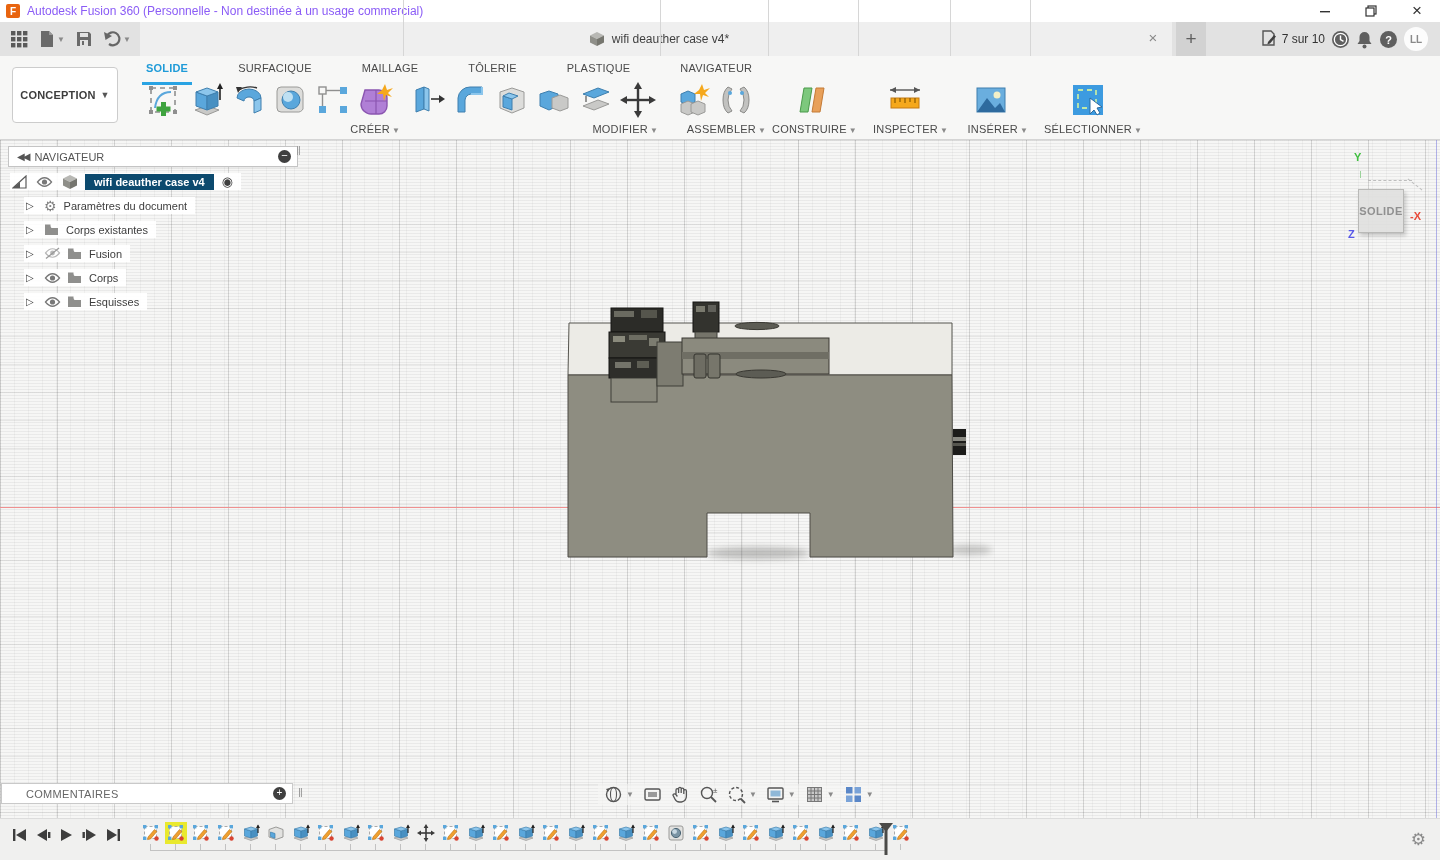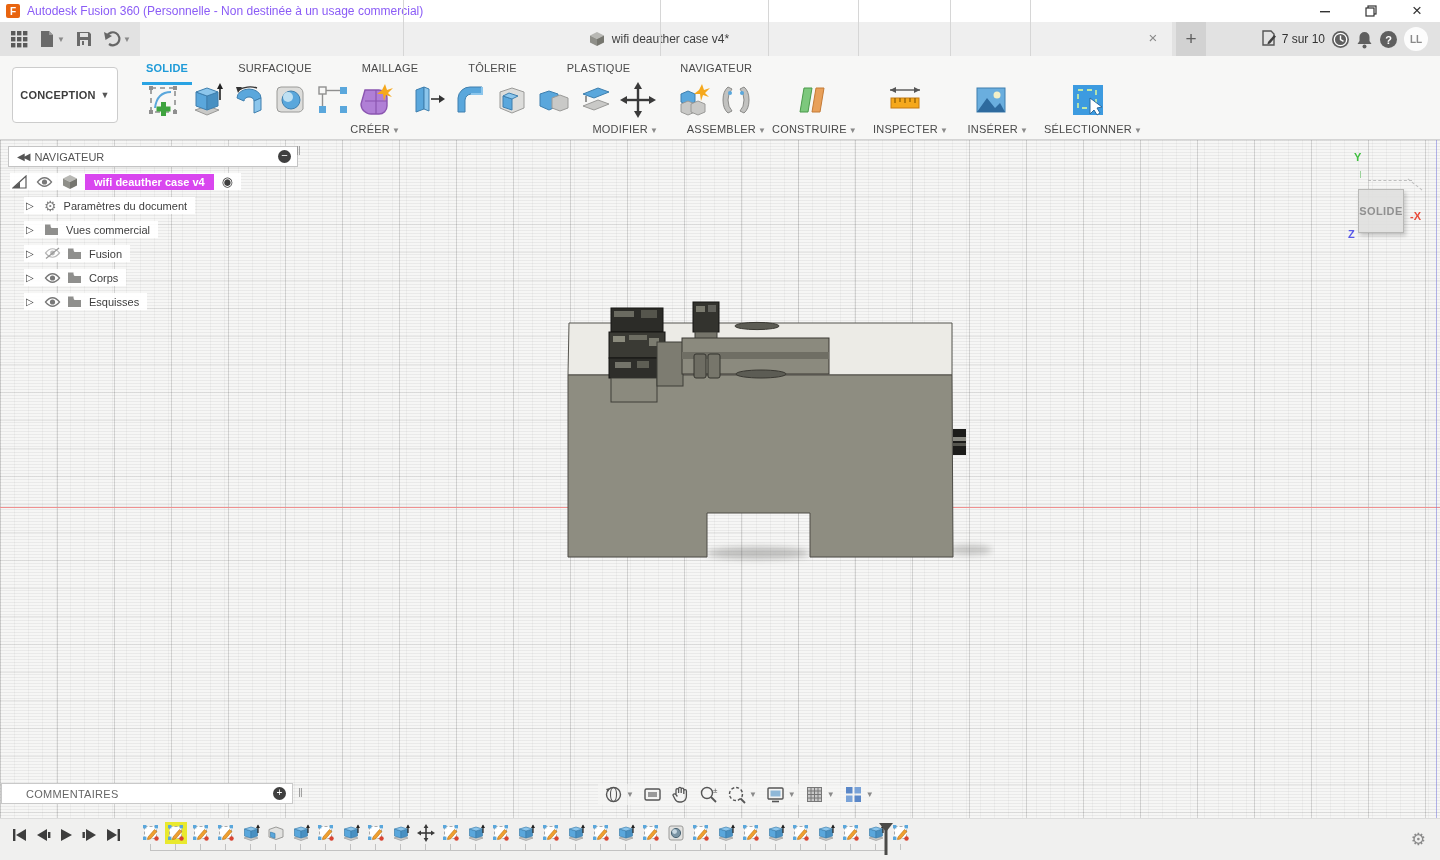--- a/index.html
+++ b/index.html
@@ -55,21 +55,21 @@
   #z-axis-line { position:absolute; left:1436px; top:0; width:1px; height:720px; background:rgba(120,120,220,0.55); }
 
   
   #nav-header { position:absolute; left:8px; top:6px; width:290px; height:21px; background:#fff; border:1px solid #c4c4c4; display:flex; align-items:center; font-size:11px; color:#555; }
   #nav-header .chev { color:#555; font-size:10px; margin:0 6px 0 8px; letter-spacing:-2px; }
   .panel-minus { margin-left:auto; width:13px; height:13px; border-radius:50%; background:#3f3f3f; color:#fff; font-size:11px; line-height:11px; text-align:center; margin-right:6px; }
   .panel-grip { position:absolute; left:296px; top:4px; color:#9a9a9a; font-size:12px; }
   #nav-tree { position:absolute; left:10px; top:33px; }
   .tree-row { display:flex; align-items:center; height:17px; margin-bottom:7px; background:rgba(255,255,255,0.92); width:fit-content; padding:1px 8px 1px 2px; }
   .tree-label { font-size:11px; color:#3d3d3d; margin-left:7px; white-space:nowrap; }
-  .root-label { background:#d946ef; color:#fff; font-weight:bold; font-size:11px; padding:2px 9px; margin-left:7px; }
+  .root-label { background:#0c4a6e; color:#fff; font-weight:bold; font-size:11px; padding:2px 9px; margin-left:7px; }
   .expand-arrow { color:#3f3f3f; font-size:10px; width:12px; }
   .tree-icon { margin-left:6px; display:flex; align-items:center; }
   .gear-glyph { font-size:14px; color:#808080; }
   .target-glyph { font-size:13px; color:#3f3f3f; margin-left:8px; }
 
   
   #viewcube { position:absolute; left:1340px; top:18px; width:100px; height:92px; }
   #vc-face { position:absolute; left:18px; top:31px; width:46px; height:44px; background:rgba(224,224,222,0.92); border:1px solid #b9b9b7; box-shadow:2px 3px 4px rgba(0,0,0,0.18); display:flex; align-items:center; justify-content:center; font-size:11px; font-weight:bold; color:#909090; letter-spacing:.4px; }
   .vc-dash { position:absolute; border-top:1px dashed #bdbdbd; }
   .vc-axis { position:absolute; font-size:11px; font-weight:bold; }
@@ -489,21 +489,21 @@
           <span class="tree-label">Paramètres du document</span>
         </div>
         <div class="tree-row" style="margin-left: 14px;">
           <span class="expand-arrow">▷</span>
           <span class="tree-icon">
             <svg width="15" height="13" viewBox="0 0 15 13">
               <path d="M1,3 h5 l1.5,2 h6.5 v7 h-13 z" fill="#8f8f8d"></path>
               <rect x="1" y="1.5" width="5.5" height="2.5" fill="#8f8f8d"></rect>
             </svg>
           </span>
-          <span class="tree-label">Vues commercial</span>
+          <span class="tree-label">Corps existantes</span>
         </div>
         <div class="tree-row" style="margin-left: 14px;">
           <span class="expand-arrow">▷</span>
           <span class="tree-icon">
             <svg width="17" height="13" viewBox="0 0 17 13">
               <path d="M1.5,6 Q8.5,-2.5 15.5,6 Q8.5,14.5 1.5,6 z" fill="none" stroke="#b8b8b8" stroke-width="1.2"></path>
               <circle cx="8.5" cy="6" r="2.4" fill="#b8b8b8"></circle>
               <line x1="2" y1="11.5" x2="15" y2="1" stroke="#9a9a9a" stroke-width="1.3"></line>
             </svg>
           </span>

